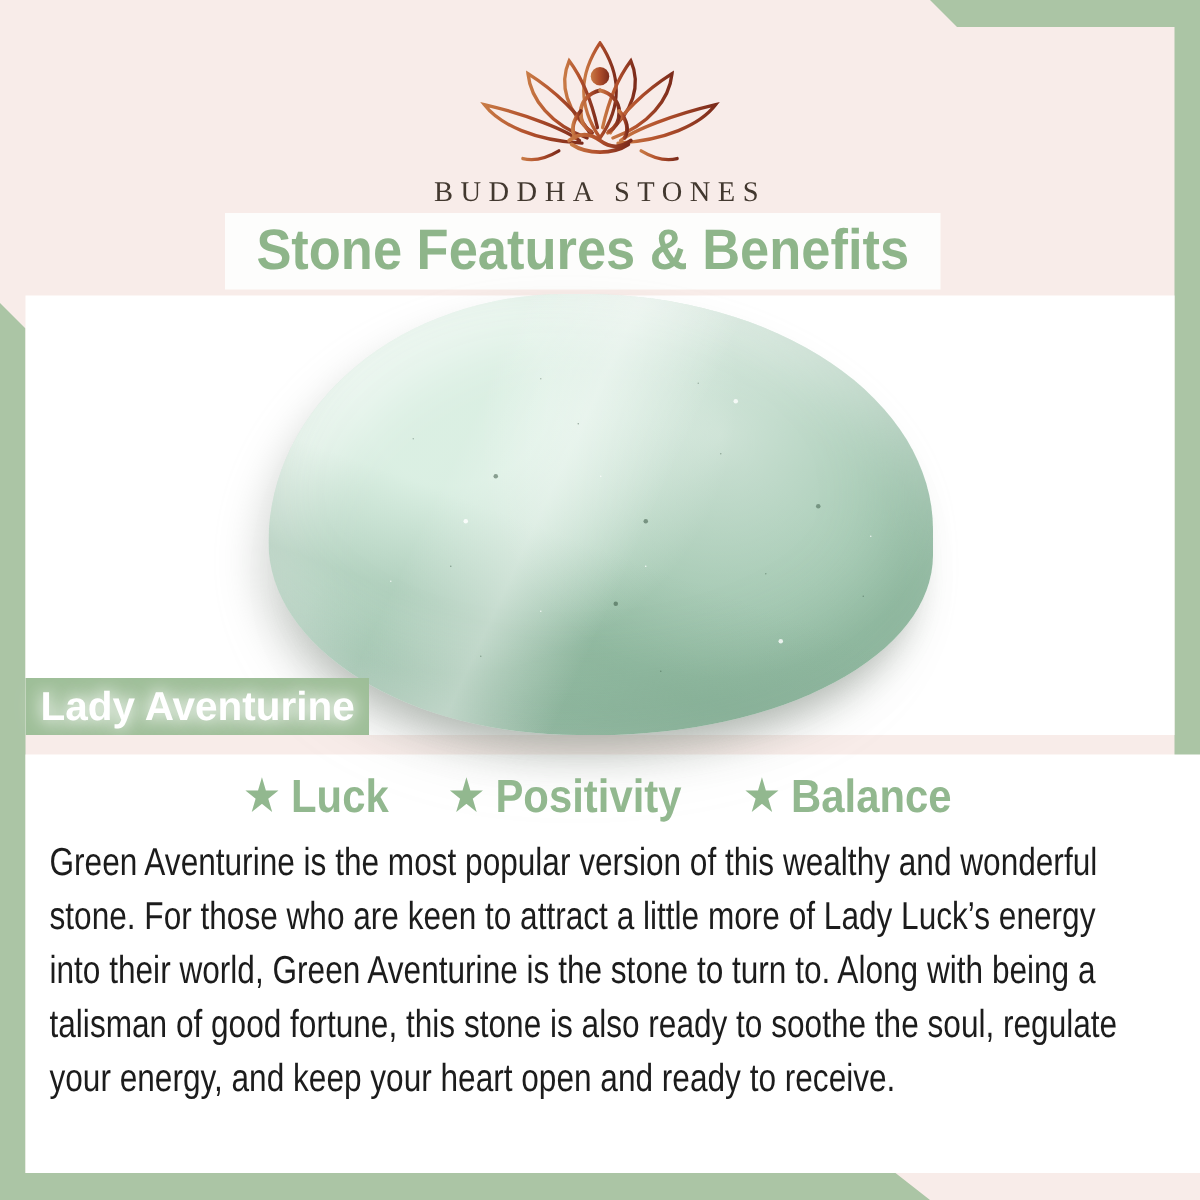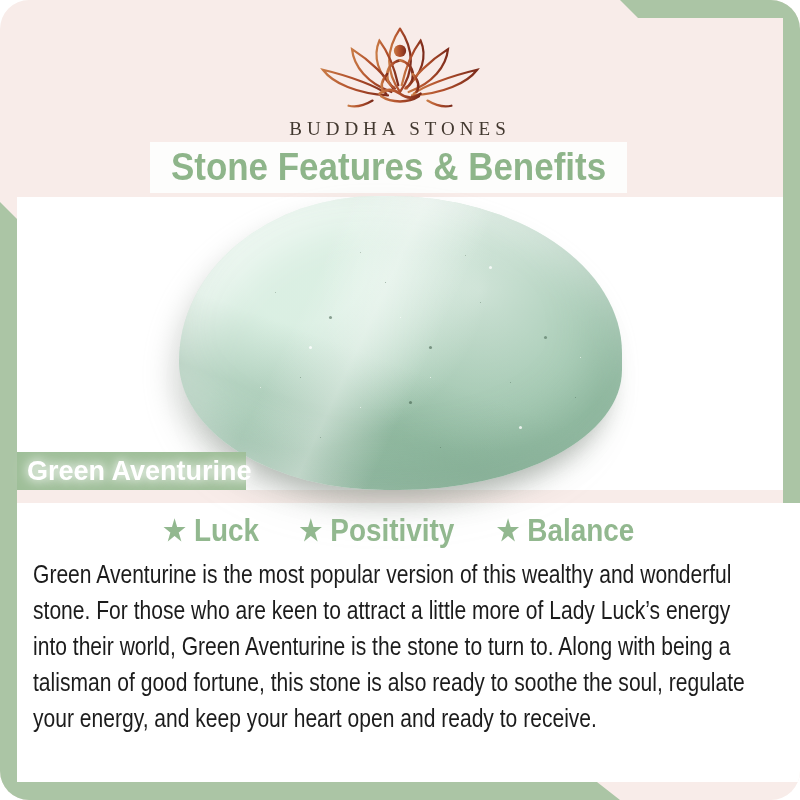--- a/index.html
+++ b/index.html
@@ -1,20 +1,19 @@
 <!DOCTYPE html>
 <html style="--bg_pink: #f8ece9; --frame_green: #abc5a5; --heading_green: #8eb58a; --label_green: #9dbe97; --star_green: #92b88f; --text_dark: #1c1c1c; --brand_text: #42382f; --band_white: #fdfdfc; --photo_white: #ffffff; --stone_light: #cfe6d7; --stone_dark: #9ec6ad; --logo_grad_1: #c87a45; --logo_grad_2: #7c2b1b;"><head>
 <meta charset="utf-8">
 <style>
   html,body { margin:0; padding:0; }
   .canvas {
     position:relative; width:800px; height:800px; overflow:hidden;
     background:var(--bg_pink,#f8ece9);
     font-family:"Liberation Sans", sans-serif;
-    border-radius:29px;
   }
   
   .accent-tr, .accent-bl {
     position:absolute; inset:0; background:var(--frame_green,#abc5a5);
   }
   .accent-tr { clip-path:polygon(620px 0,800px 0,800px 600px,783px 583px,783px 18px,638px 18px); }
   .accent-bl { clip-path:polygon(0 202px,17px 219px,17px 782px,597px 782px,620px 800px,0 800px); }
 
   
   .logo { position:absolute; left:0; right:0; top:20px; display:flex; flex-direction:column; align-items:center; }
@@ -153,21 +152,21 @@
 
   <div class="photo-area"></div>
   <div class="lower-area"></div>
 
   <div class="stone">
     <i class="speck speck-dark"></i>
     <i class="speck speck-light"></i>
   </div>
 
   <div class="label-band">
-    <span class="t">Green Aventurine</span>
+    <span class="t">Lady Aventurine</span>
   </div>
 
   <div class="benefits">
     <div class="benefit">
       <span class="star">★</span>
       <span>Luck</span>
     </div>
     <div class="benefit">
       <span class="star">★</span>
       <span>Positivity</span>

